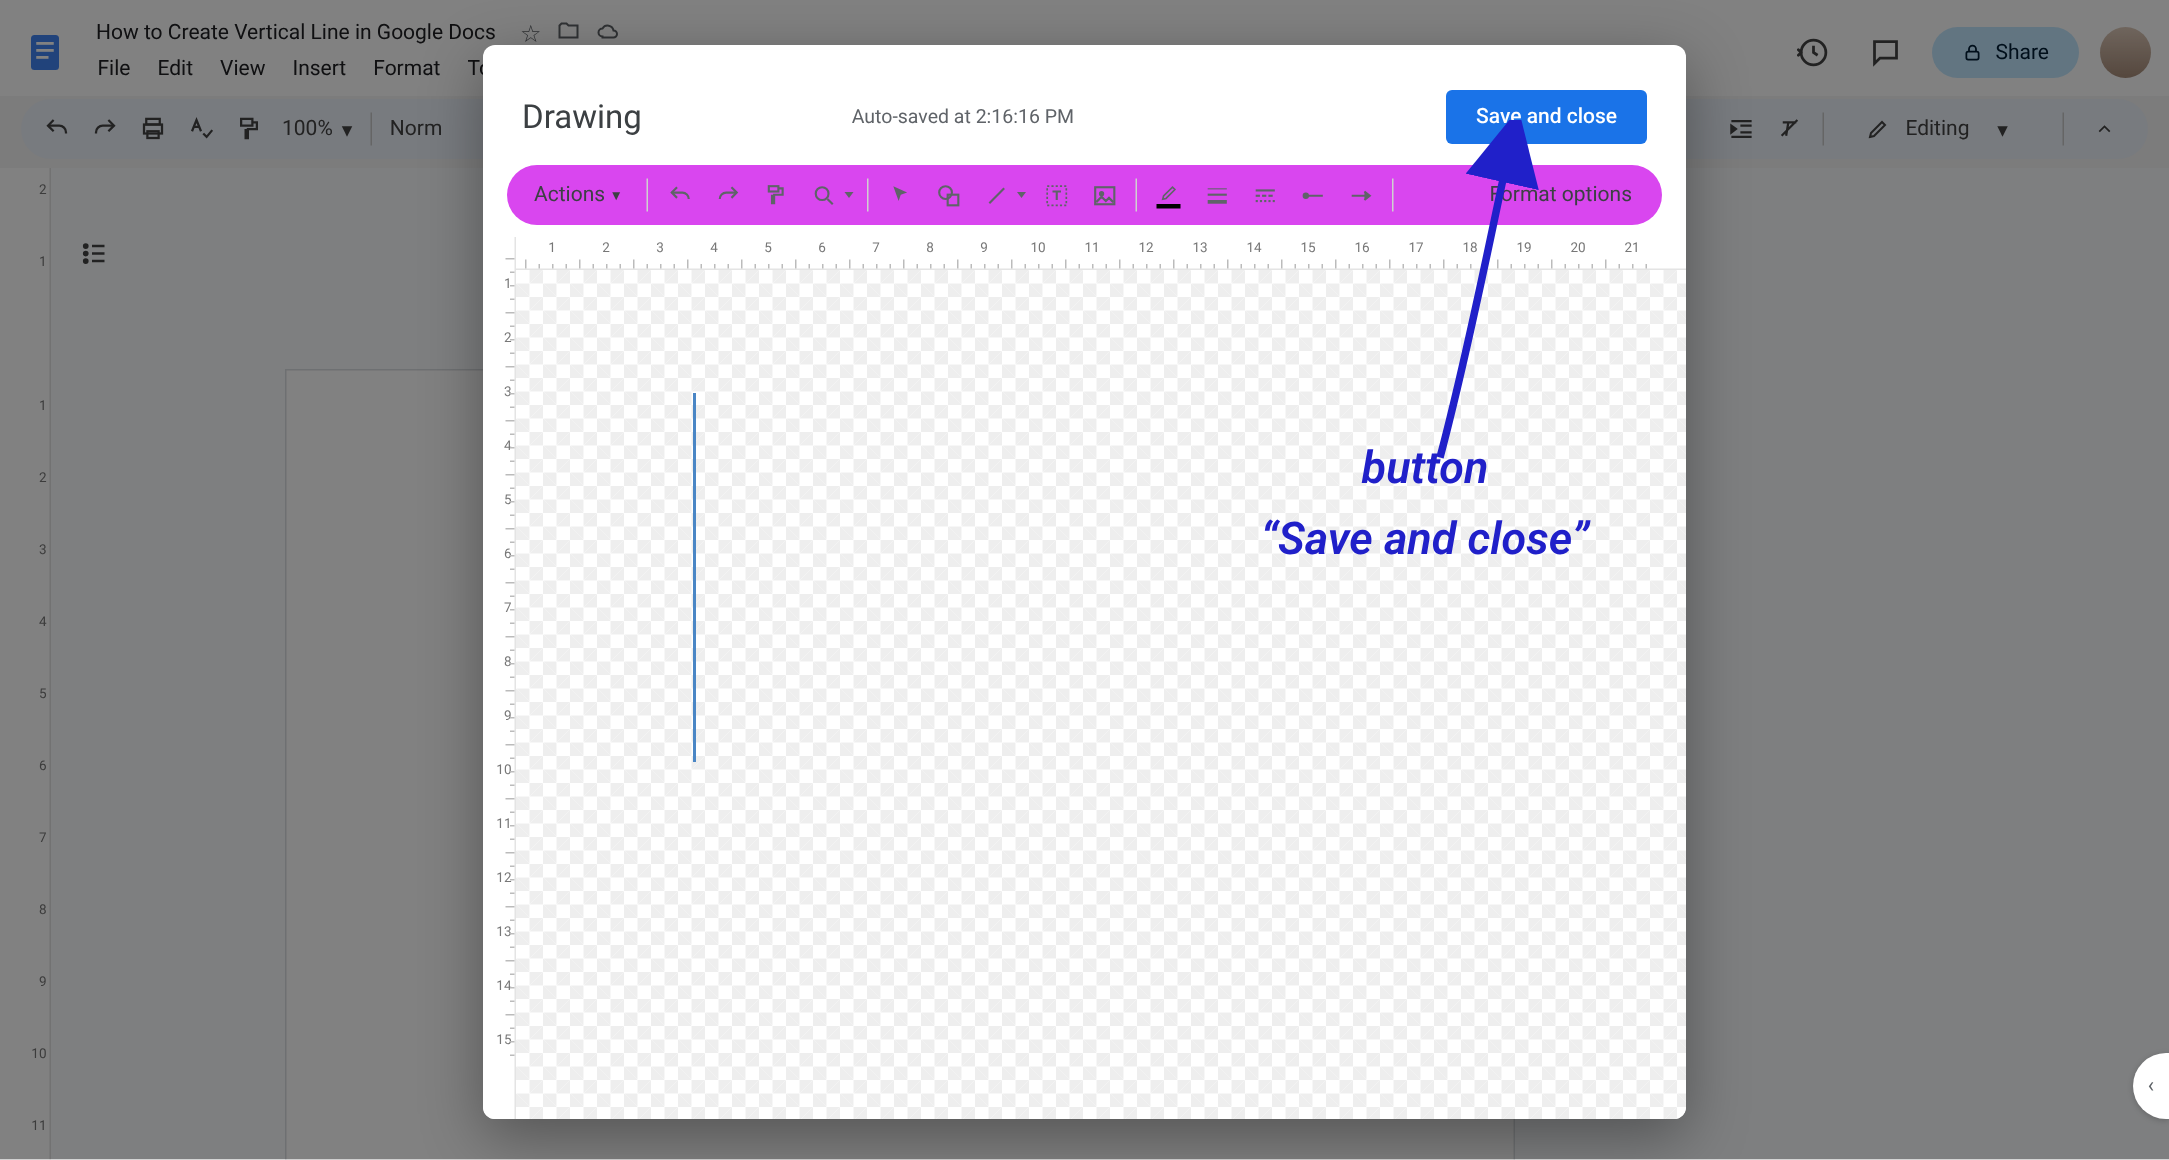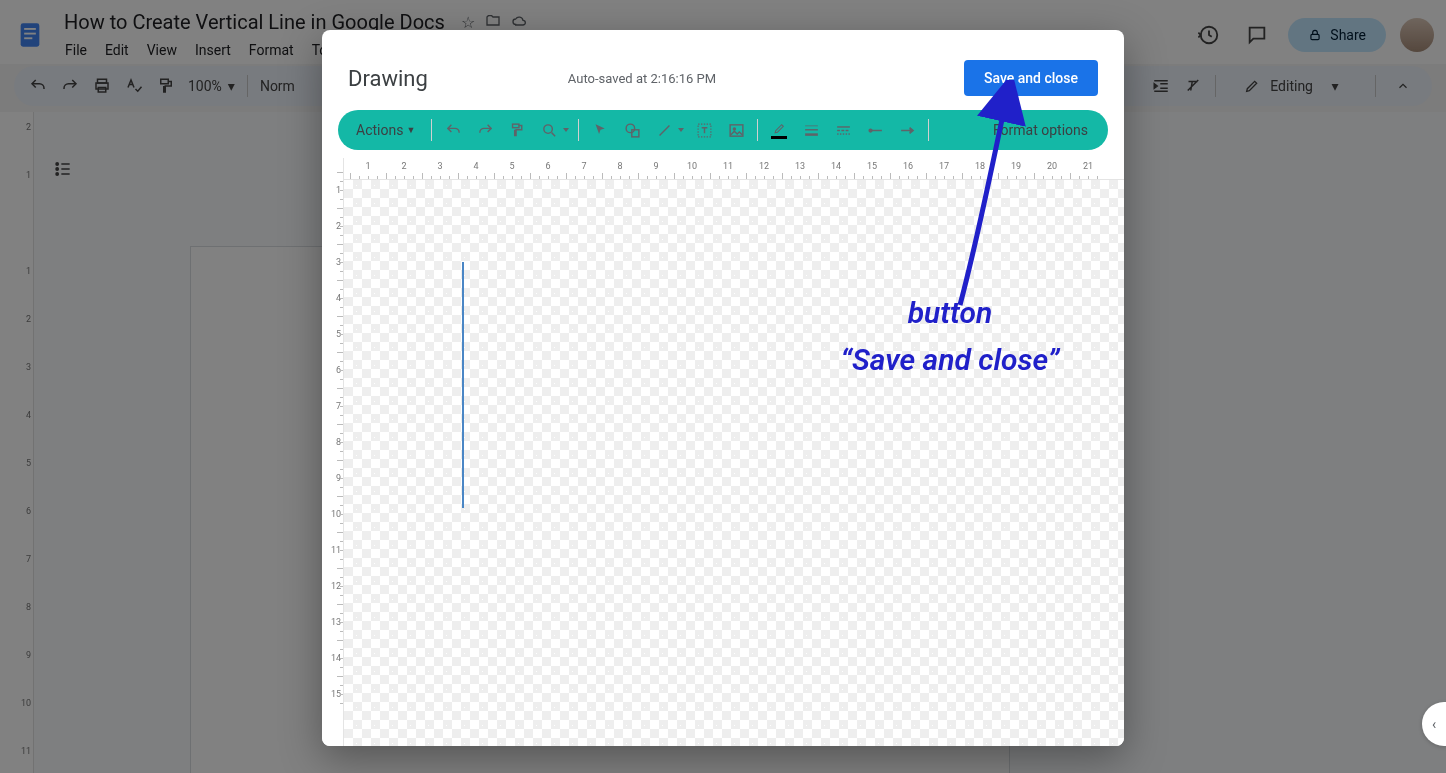--- a/index.html
+++ b/index.html
@@ -5,21 +5,21 @@
 * { margin: 0; padding: 0; box-sizing: border-box; font-family: "Google Sans", Roboto, Arial, sans-serif; }
 body { width: 1446px; height: 773px; overflow: hidden; position: relative; background: #fff; }
 
 
 .docs-bg { position: absolute; inset: 0; filter: brightness(0.78); background: #f5f5f5; }
 .docs-header { background: #fff; height: 64px; display: flex; align-items: center; padding: 6px 12px 0 12px; gap: 10px; }
 .docs-logo { width: 36px; height: 36px; border-radius: 4px; display: flex; align-items: center; justify-content: center; }
 .docs-logo svg { width: 28px; height: 28px; }
 .title-area { flex: 0 0 auto; display: flex; flex-direction: column; }
 .title-row { display: flex; align-items: center; gap: 10px; }
-.doc-title { font-size: 20px; color: #202124; padding: 2px 6px; }
+.doc-title { font-size: 14px; color: #202124; padding: 2px 6px; }
 .title-icons { display: flex; gap: 10px; color: #5f6368; font-size: 16px; }
 .menu-row { display: flex; gap: 4px; font-size: 14px; color: #202124; padding-top: 2px; }
 .menu-row span { padding: 4px 7px; border-radius: 4px; }
 .header-right { margin-left: auto; display: flex; align-items: center; gap: 14px; }
 .header-icon { width: 34px; height: 34px; display: flex; align-items: center; justify-content: center; color: #444; }
 .share-btn { background: #c2e7ff; color: #001d35; border-radius: 40px; padding: 9px 20px; font-size: 14px; font-weight: 400; display: flex; align-items: center; gap: 8px; }
 .avatar { width: 34px; height: 34px; border-radius: 50%; background: linear-gradient(180deg,#dcc8b8,#a88d7a); }
 
 .docs-toolbar { background: #edf2fa; margin: 0 14px; border-radius: 28px; height: 40px; display: flex; align-items: center; padding: 0 14px; gap: 12px; color: #444; font-size: 14px; position: relative; top: 2px; }
 .tbar-sep { width: 1px; height: 22px; background: #c7c7c7; }
@@ -36,21 +36,21 @@
 .page { position: absolute; left: 190px; top: 134px; width: 820px; height: 1060px; background: #fff; border: 1px solid #dadce0; }
 
 
 .scrim { position: absolute; inset: 0; background: rgba(0,0,0,0.35); }
 .drawing-modal { position: absolute; left: 322px; top: 30px; width: 802px; height: 716px; background: #fff; border-radius: 8px; box-shadow: 0 12px 40px rgba(0,0,0,0.35); display: flex; flex-direction: column; overflow: hidden; }
 .dm-header { display: flex; align-items: center; padding: 18px 26px 14px 26px; gap: 20px; margin-top: 12px; }
 .dm-title { font-size: 22px; color: #3c4043; font-weight: 400; }
 .dm-status { font-size: 13px; color: #5f6368; margin-left: 120px; }
 .dm-save { margin-left: auto; background: #1a73e8; color: #fff; border: none; border-radius: 4px; padding: 10px 20px; font-size: 14px; font-weight: 500; cursor: pointer; }
 
-.dm-toolbar { margin: 0 16px; background: #14b8a6; border-radius: 24px; height: 40px; display: flex; align-items: center; padding: 0 10px; gap: 6px; color: #3c4043; font-size: 14px; }
+.dm-toolbar { margin: 0 16px; background: #d946ef; border-radius: 24px; height: 40px; display: flex; align-items: center; padding: 0 10px; gap: 6px; color: #3c4043; font-size: 14px; }
 .dm-actions { padding: 4px 8px; display: flex; align-items: center; gap: 3px; }
 .dm-sep { width: 1px; height: 22px; background: #d0d0d0; margin: 0 2px; }
 .dm-ic { width: 26px; height: 26px; display: flex; align-items: center; justify-content: center; border-radius: 4px; position: relative; }
 .dm-ic.drop::after { content: ""; border-left: 3px solid transparent; border-right: 3px solid transparent; border-top: 4px solid #5f6368; position: absolute; right: -7px; top: 11px; }
 .dm-ic.drop { margin-right: 8px; }
 .line-color-ic { display: flex; flex-direction: column; align-items: center; gap: 1px; }
 .line-color-underline { width: 16px; height: 3px; background: #000; }
 .fmt-opt { margin-left: auto; padding: 0 10px; }
 
 .dm-rulers { position: relative; margin: 8px 0 0 0; flex: 1; display: flex; }

